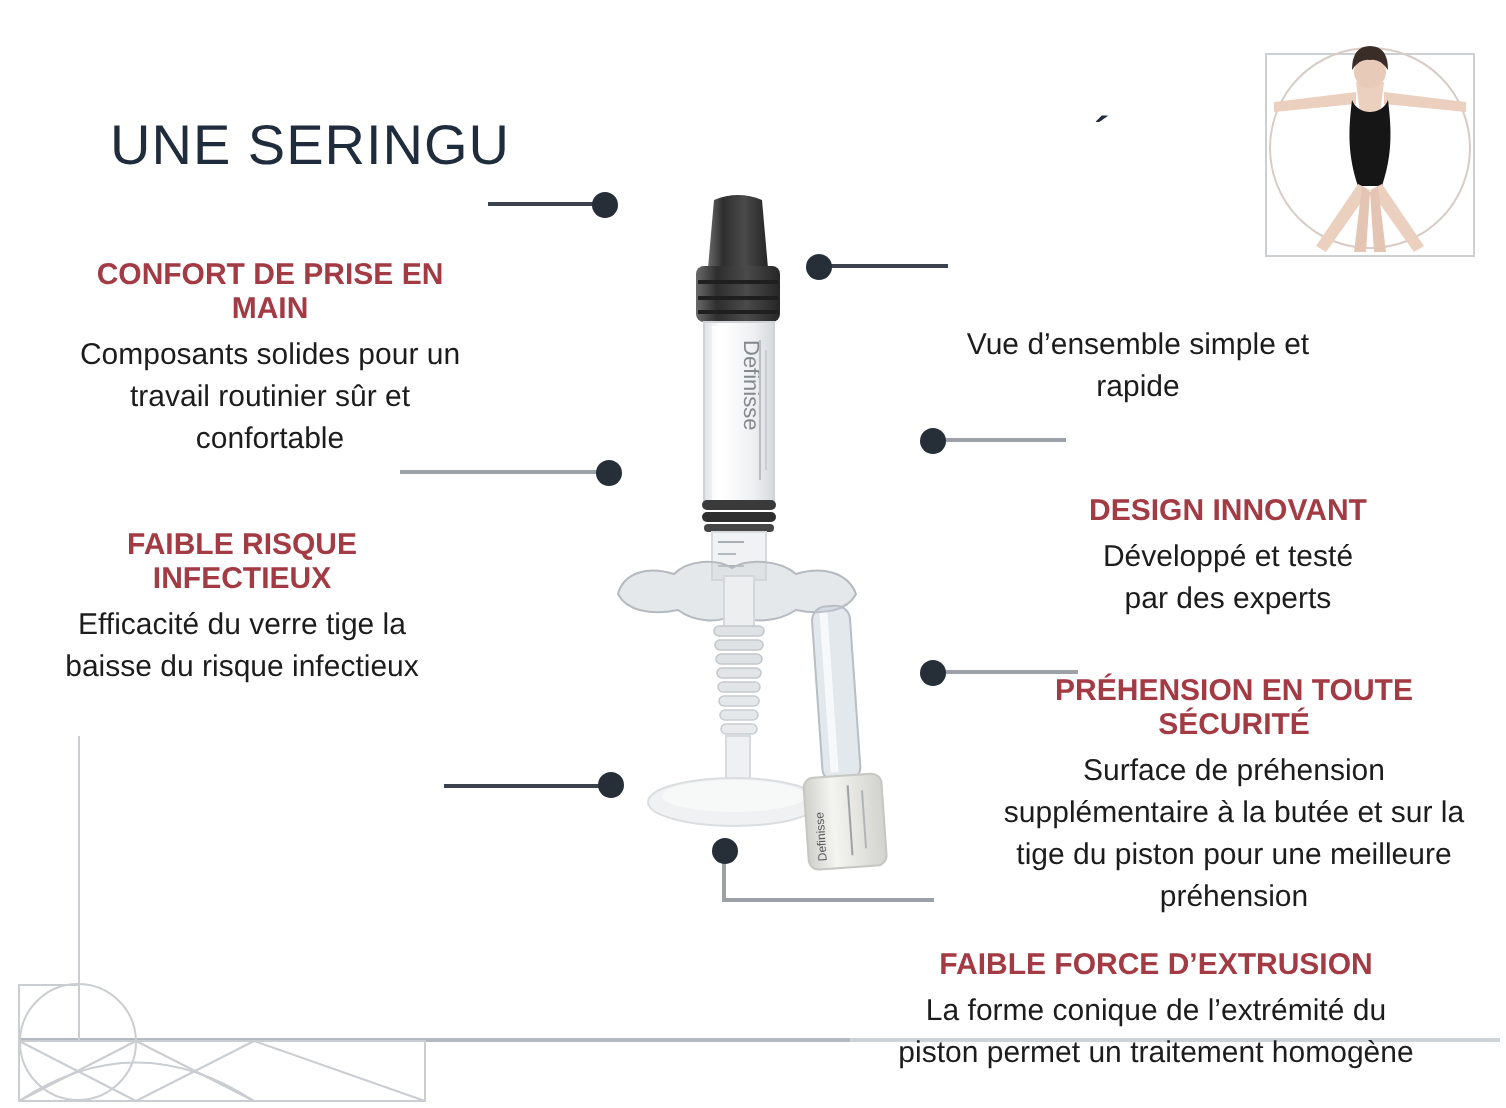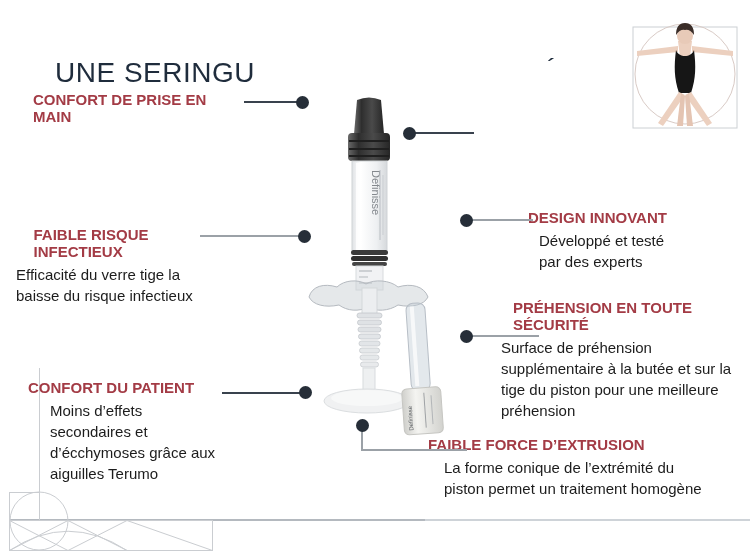--- a/index.html
+++ b/index.html
@@ -5,21 +5,21 @@
   html,body{margin:0;padding:0;background:#fff;}
   .slide{
     position:relative;width:753px;height:554px;background:#ffffff;overflow:hidden;
     font-family:"Liberation Sans", sans-serif;color:#1c1c1c;
   }
   .page-title{
     position:absolute;left:55px;top:38px;z-index:1;
     font-size:28px;font-weight:400;letter-spacing:.5px;color:#1F2C3C;white-space:nowrap;
   }
   .title-clip{position:absolute;left:257px;top:61px;width:310px;height:32px;background:#fff;z-index:2;}
-  .callout{position:absolute;text-align:left;font-size:15px;line-height:1.4;color:#1c1c1c;z-index:3;}
+  .callout{position:absolute;text-align:center;font-size:15px;line-height:1.4;color:#1c1c1c;z-index:3;margin-top:38px;}
   .callout .hd{font-weight:bold;color:#A33B45;font-size:15px;line-height:1.12;margin:0 auto 3px auto;}
   .callout .bd{margin:0 auto;}
   .dot{position:absolute;width:13px;height:13px;border-radius:50%;background:#262E38;z-index:4;}
   .cline{position:absolute;height:2px;z-index:4;}
   .cline.dark{background:#39424D;}
   .cline.gray{background:#9BA1A7;}
   .vline{position:absolute;width:2px;z-index:4;background:#9BA1A7;}
   .rule{position:absolute;height:2px;z-index:0;}
   .rule.a{left:9px;top:519px;width:416px;background:#b4b9bf;}
   .rule.b{left:425px;top:519px;width:325px;background:#ced3d8;}
@@ -146,31 +146,29 @@
       <line x1="9.5" y1="520.5" x2="68" y2="550.5"></line>
       <line x1="68" y1="520.5" x2="127" y2="550.5"></line>
       <line x1="127" y1="520.5" x2="68" y2="550.5"></line>
       <line x1="127" y1="520.5" x2="212.5" y2="550.5"></line>
       <path d="M9.5,550.5 Q68,512 127,550.5"></path>
     </g>
   </svg>
 
   <div class="callout" style="left:28px;top:92px;width:214px">
     <div class="hd" style="width:204px">CONFORT DE PRISE EN MAIN</div>
+    <div class="bd">Composants solides pour un travail routinier sûr et confortable</div>
   </div>
   <div class="callout" style="left:16px;top:227px;width:210px">
     <div class="hd" style="width:175px">FAIBLE RISQUE INFECTIEUX</div>
     <div class="bd">Efficacité du verre tige la baisse du risque infectieux</div>
   </div>
-  <div class="callout" style="left:28px;top:380px;width:216px">
-    <div class="hd">CONFORT DU PATIENT</div>
-    <div class="bd" style="width:172px">Moins d’effets secondaires et d’écchymoses grâce aux aiguilles Terumo</div>
-  </div>
 
   <div class="callout" style="left:478px;top:124px;width:182px">
+    <div class="bd" style="width:178px">Vue d’ensemble simple et rapide</div>
   </div>
   <div class="callout" style="left:528px;top:210px;width:172px">
     <div class="hd">DESIGN INNOVANT</div>
     <div class="bd" style="width:150px">Développé et testé par des experts</div>
   </div>
   <div class="callout" style="left:498px;top:300px;width:238px">
     <div class="hd" style="width:208px">PRÉHENSION EN TOUTE SÉCURITÉ</div>
     <div class="bd" style="width:232px">Surface de préhension supplémentaire à la butée et sur la tige du piston pour une meilleure préhension</div>
   </div>
   <div class="callout" style="left:428px;top:437px;width:300px">

